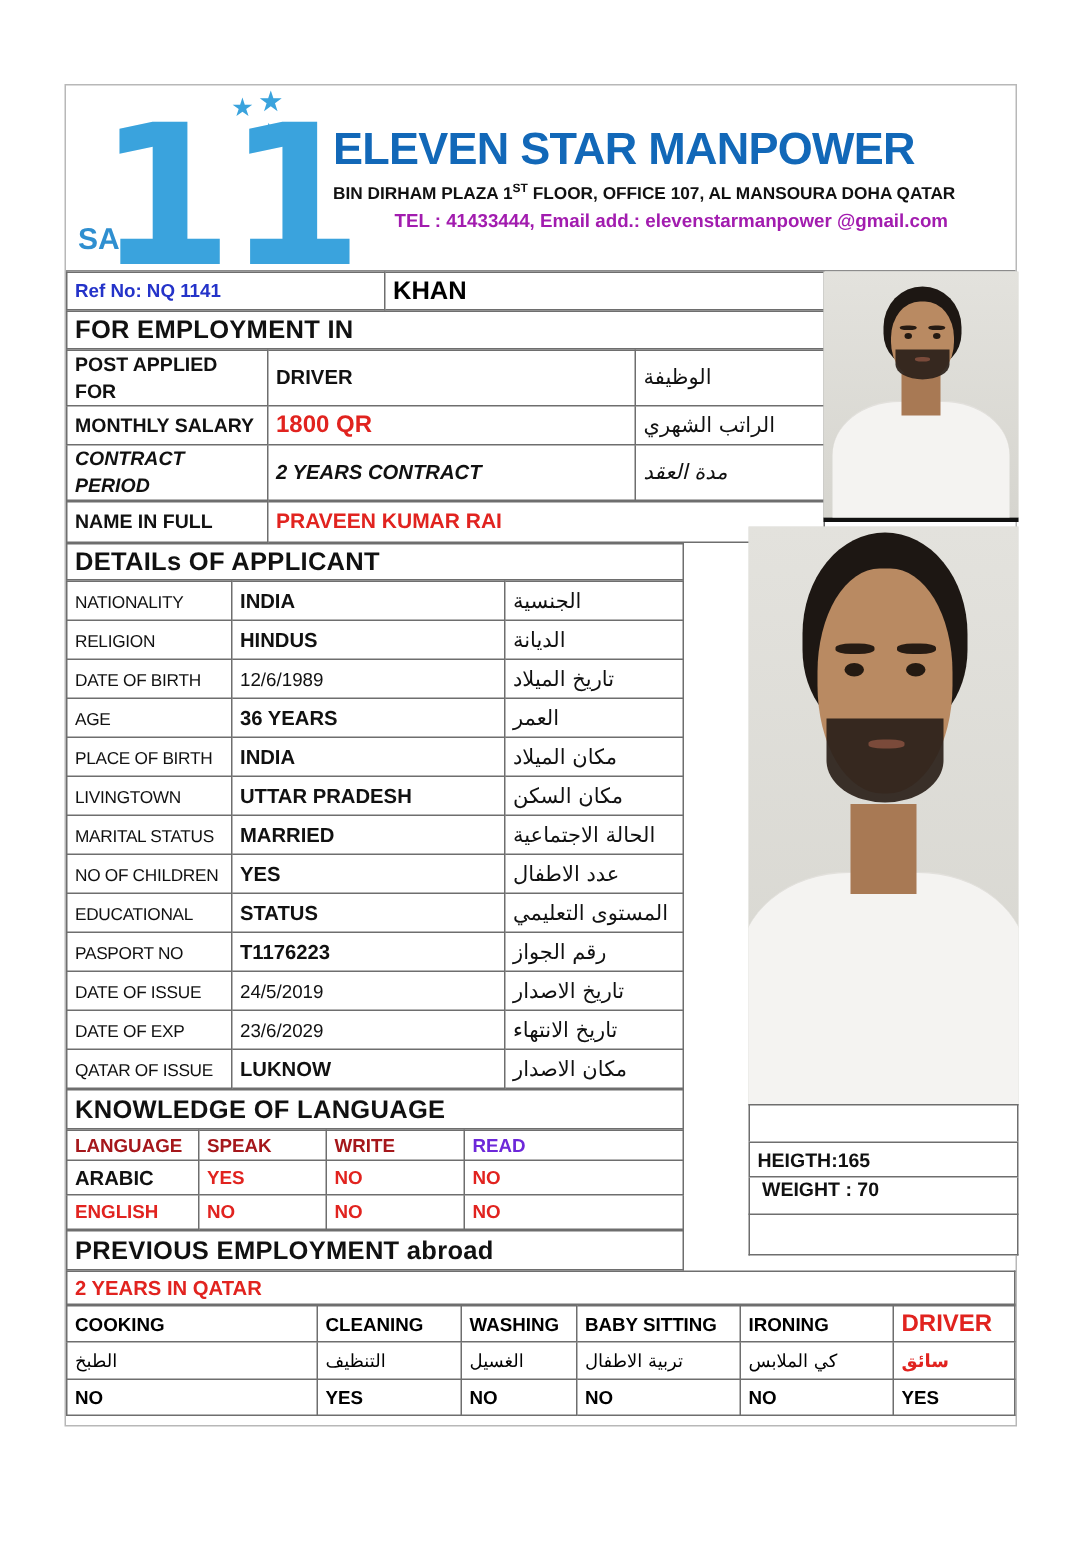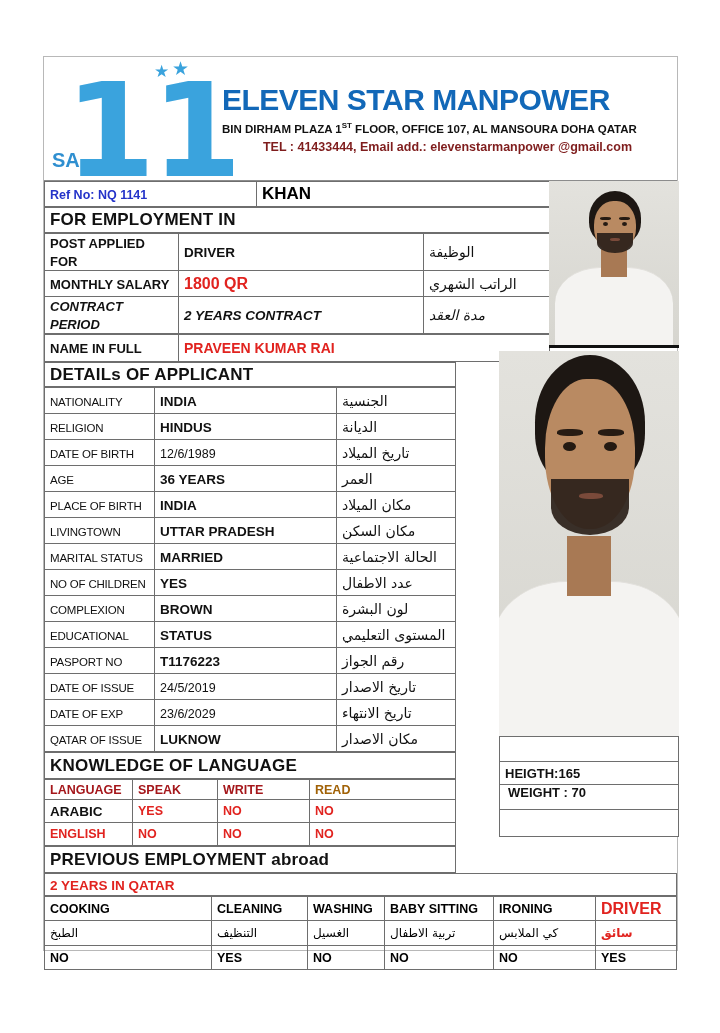--- a/index.html
+++ b/index.html
@@ -59,21 +59,21 @@
     font-family: "Liberation Sans", sans-serif;
   }
   .lh-addr {
     position: absolute; left: 178px; top: 64px; right: 4px;
     font-size: 11.5px; font-weight: 700; color: #111;
     white-space: nowrap;
   }
   .lh-addr sup { font-size: 8px; }
   .lh-tel {
     position: absolute; left: 178px; top: 83px; right: 4px;
-    font-size: 12.5px; font-weight: 700; color: #7f1d1d;
+    font-size: 12.5px; font-weight: 700; color: #a21caf;
     white-space: nowrap; text-align: center;
   }
 
   
   table.t { border-collapse: collapse; width: 100%; table-layout: fixed; }
   table.t td { border: 1px solid #6e6e6e; padding: 0 5px; vertical-align: middle; }
 
   .lbl   { font-size: 11.5px; color: #111; font-weight: 400; letter-spacing: -0.2px; }
   .lblb  { font-size: 13px;  color: #111; font-weight: 700; }
   .valb  { font-size: 13.5px; color: #111; font-weight: 700; }
@@ -284,26 +284,20 @@
               <td><span class="ar">الحالة الاجتماعية</span></td>
               <td style="border: none;"></td>
             </tr>
             <tr style="height: 26px;">
               <td><span class="lbl">NO OF CHILDREN</span></td>
               <td><span class="valb">YES</span></td>
               <td><span class="ar">عدد الاطفال</span></td>
               <td style="border: none;"></td>
             </tr>
             <tr style="height: 26px;">
-              <td><span class="lbl">COMPLEXION</span></td>
-              <td><span class="valb">BROWN</span></td>
-              <td><span class="ar">لون البشرة</span></td>
-              <td style="border: none;"></td>
-            </tr>
-            <tr style="height: 26px;">
               <td><span class="lbl">EDUCATIONAL</span></td>
               <td><span class="valb">STATUS</span></td>
               <td><span class="ar">المستوى التعليمي</span></td>
               <td style="border: none;"></td>
             </tr>
             <tr style="height: 26px;">
               <td><span class="lbl">PASPORT NO</span></td>
               <td style="font-size:15px;"><span class="valb">T1176223</span></td>
               <td><span class="ar">رقم الجواز</span></td>
               <td style="border: none;"></td>
@@ -348,21 +342,21 @@
             <col style="width:85px">
             <col style="width:92px">
             <col style="width:146px">
             <col>
           </colgroup>
         <thead>
             <tr style="height:20px" id="language-head">
               <td style="color: rgb(165, 23, 27); font-size: 12.5px;">LANGUAGE</td>
               <td style="color: rgb(165, 23, 27); font-size: 12.5px;">SPEAK</td>
               <td style="color: rgb(165, 23, 27); font-size: 12.5px;">WRITE</td>
-              <td style="color: #a16207; font-size: 12.5px;">READ</td>
+              <td style="color: #6d28d9; font-size: 12.5px;">READ</td>
               <td style="border: none;"></td>
             </tr>
           </thead>
         <tbody id="language-rows">
             <tr style="height: 23px;">
               <td style="text-align: left; padding-left: 5px;"><span class="valb">ARABIC</span></td>
               <td><span class="red">YES</span></td>
               <td><span class="red">NO</span></td>
               <td><span class="red">NO</span></td>
               <td style="border: none;"></td>

